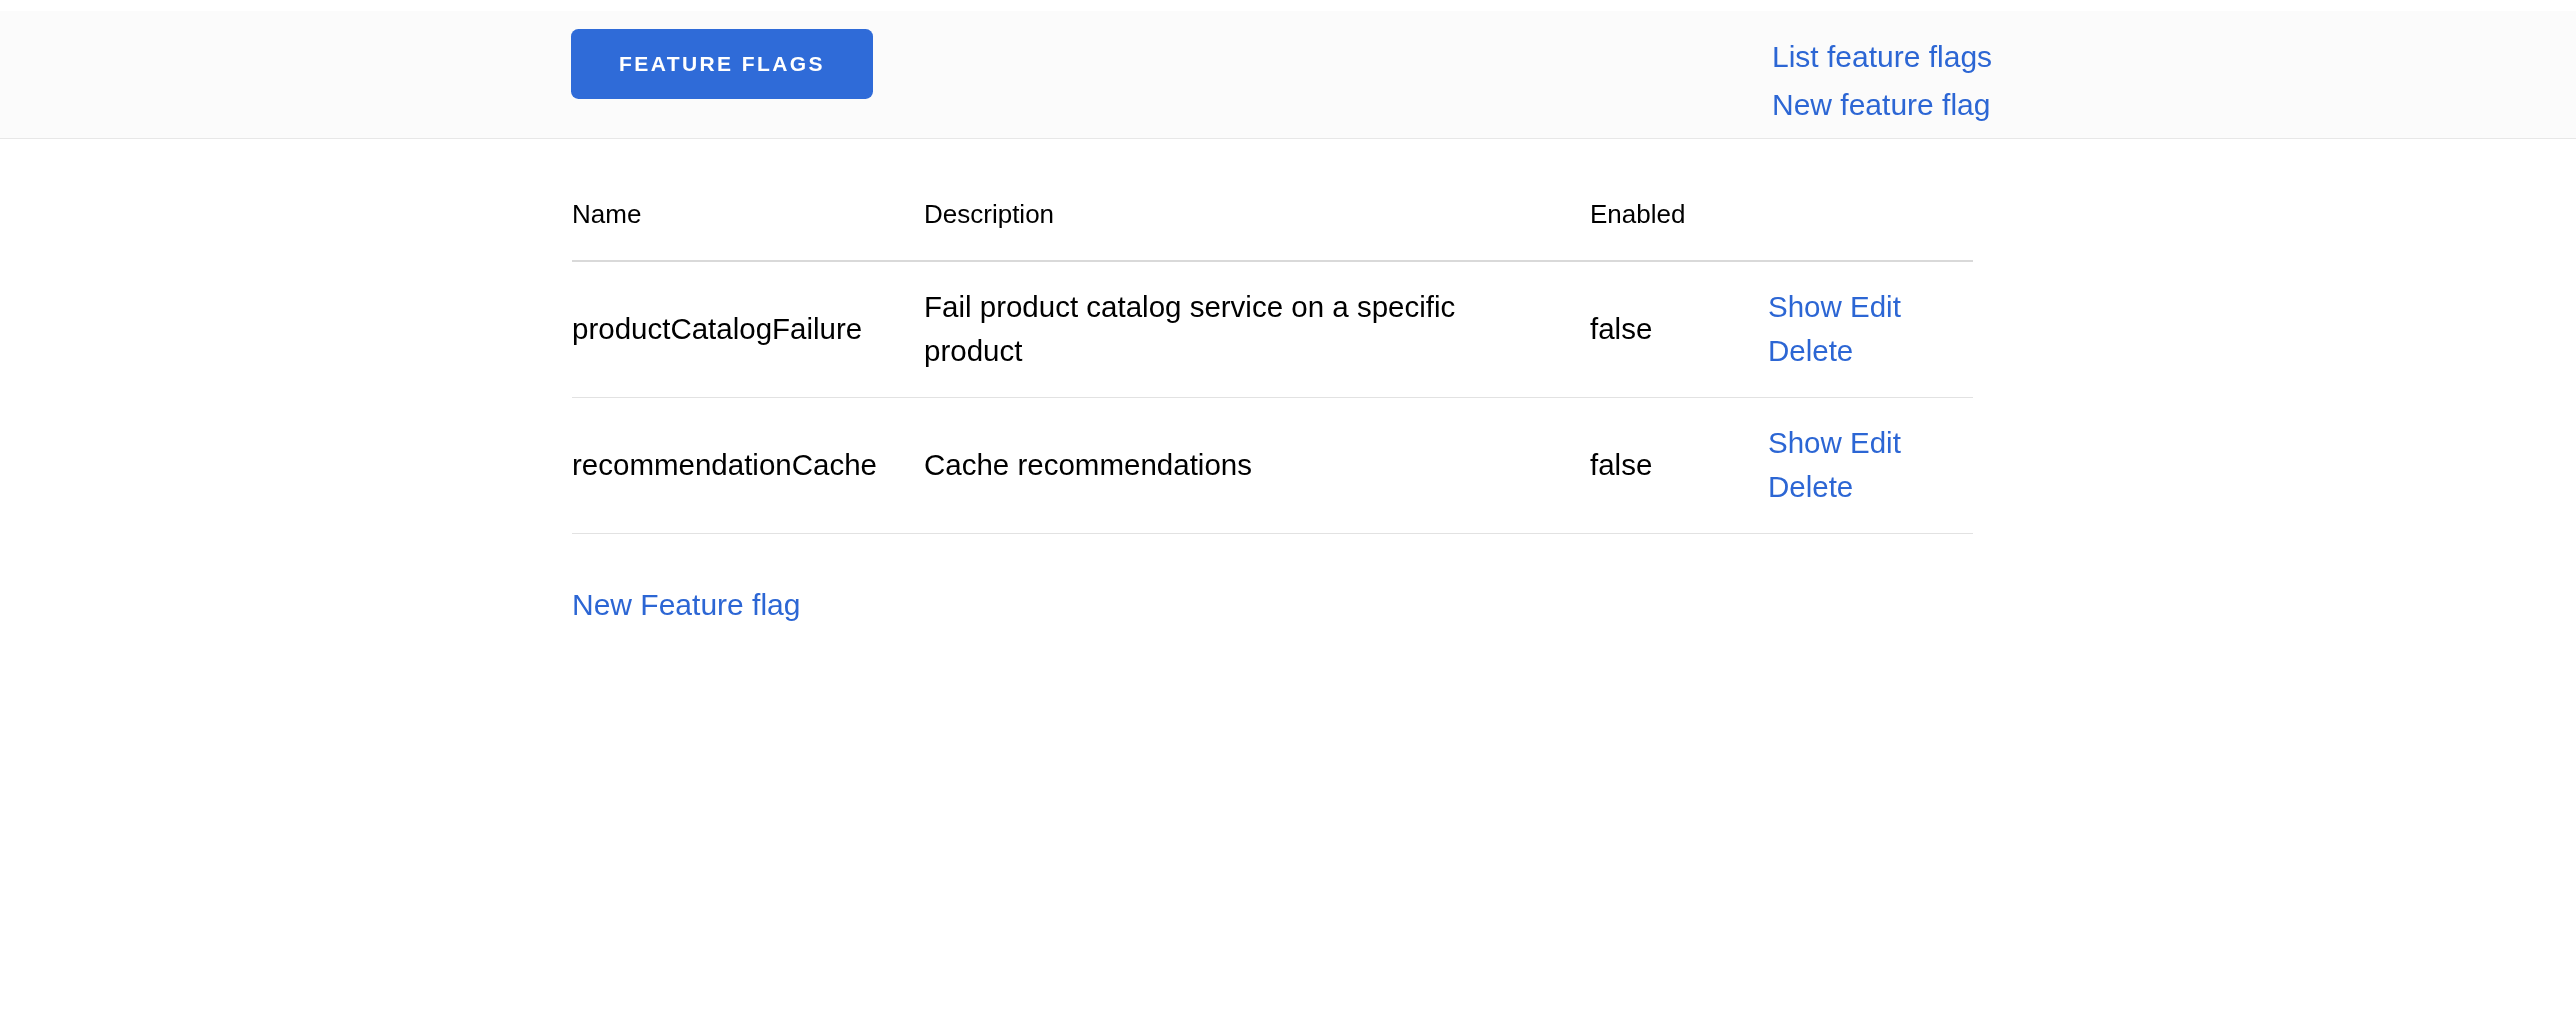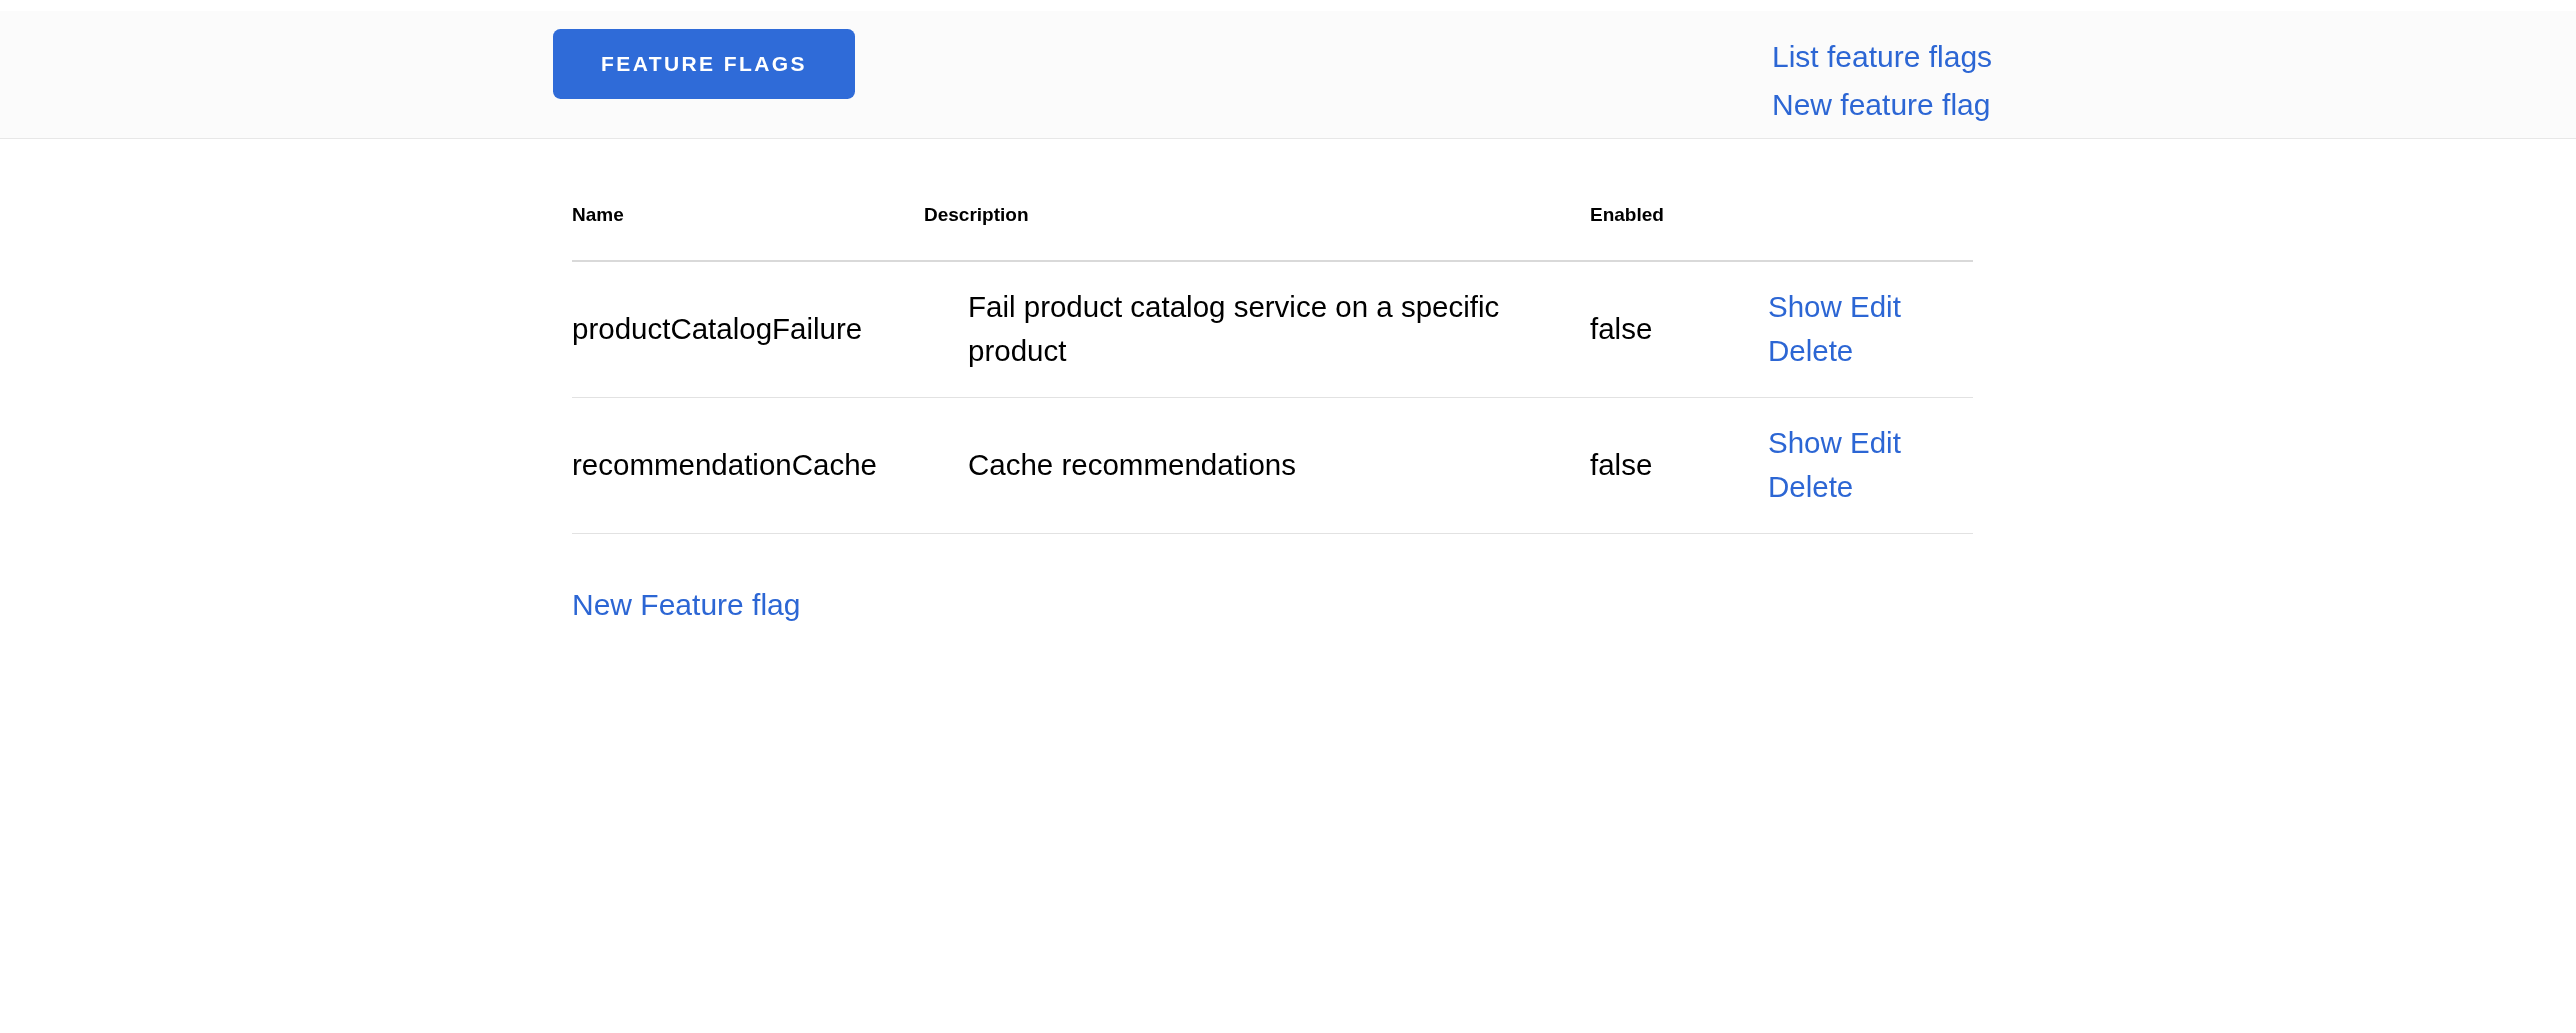--- a/index.html
+++ b/index.html
@@ -14,21 +14,21 @@
   }
   .top-gap { height: 11px; background: #ffffff; }
   .navbar {
     position: relative;
     height: 128px;
     background: #fbfbfb;
     border-bottom: 1.8px solid #e7e7e7;
   }
   .brand-button {
     position: absolute;
-    left: 553px;
+    left: 571px;
     top: 18.4px;
     width: 302px;
     height: 70px;
     background: #2f6bd8;
     color: #ffffff;
     border: none;
     border-radius: 7.4px;
     font-family: "Liberation Sans", sans-serif;
     font-size: 21px;
     font-weight: bold;
@@ -61,35 +61,35 @@
     width: 1401px;
     table-layout: fixed;
     border-collapse: collapse;
   }
   col.c-name { width: 352px; }
   col.c-desc { width: 666px; }
   col.c-enabled { width: 178px; }
   col.c-actions { width: 205px; }
   thead th {
     text-align: left;
-    font-size: 19px;
-    font-weight: bold;
+    font-size: 26px;
+    font-weight: normal;
     line-height: 35px;
     padding: 28px 0;
   }
   thead tr { border-bottom: 2.8px solid #d9d9d9; }
   tbody tr { border-bottom: 1.8px solid #e2e2e2; }
   tbody td {
     height: 136px;
     vertical-align: middle;
     font-size: 29.5px;
     line-height: 44px;
     padding: 0;
   }
-  .desc-text { max-width: 553px; margin-left: 44px; }
+  .desc-text { max-width: 553px; }
   .actions-cell { max-width: 205px; }
   .new-flag-wrap {
     margin-top: 52px;
     font-size: 30px;
     line-height: 37px;
   }
 </style>
 </head>
 <body>
 

